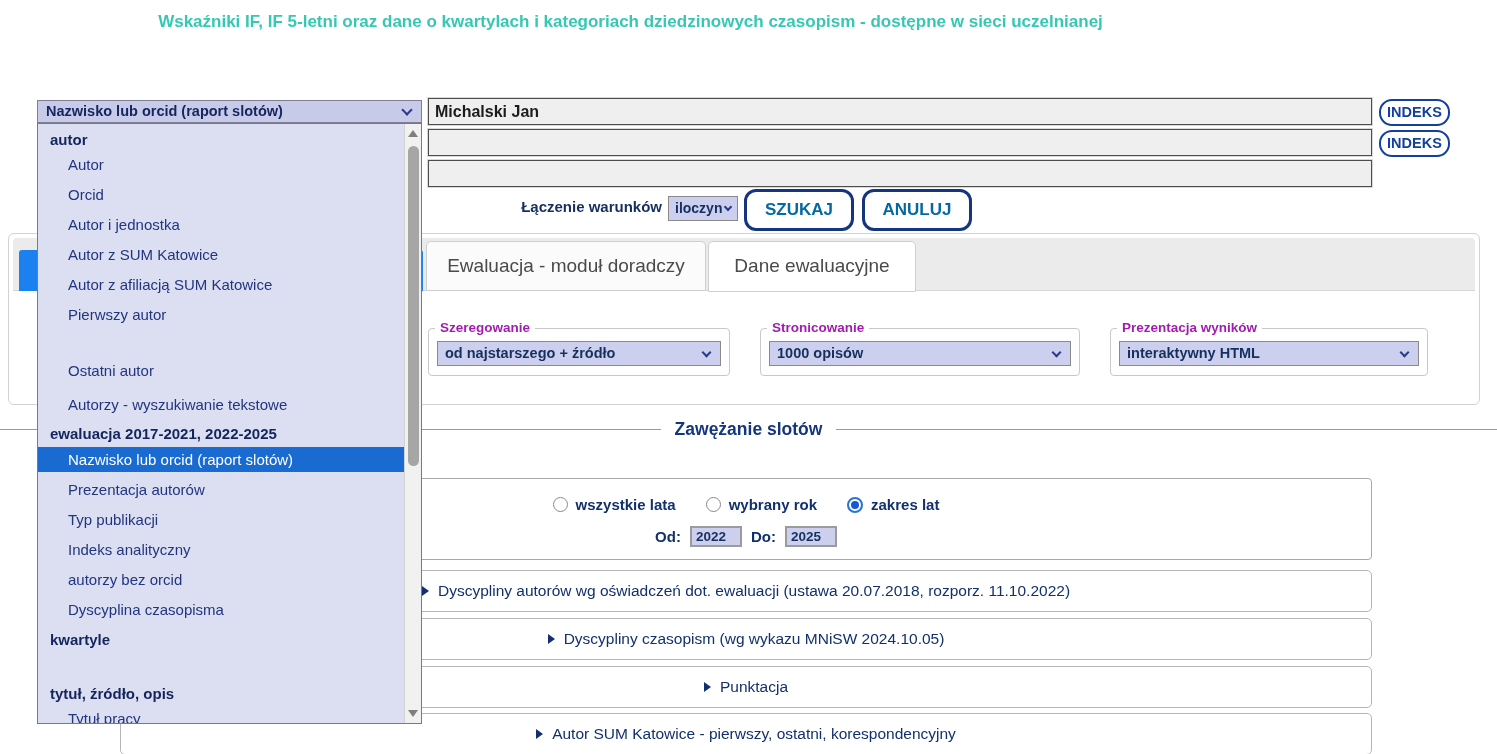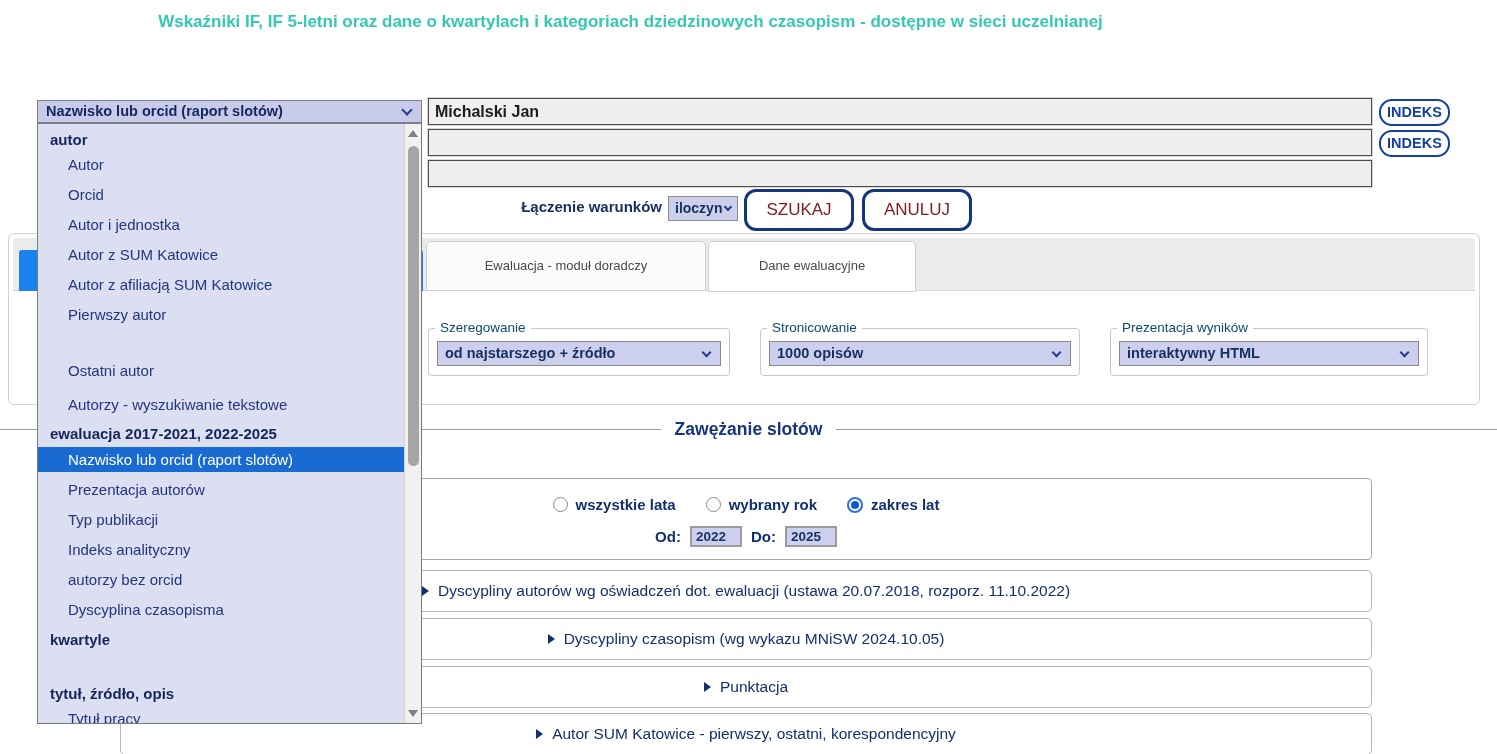--- a/index.html
+++ b/index.html
@@ -54,45 +54,45 @@
 
   
   #join-label { top:198px; left:480px; width:182px; text-align:right;
     color:#15305e; font-weight:bold; font-size:15px; }
   #join-select { top:196px; left:668px; width:70px; height:25px;
     background:#ccd0ee; border:1px solid #8a8a8a; color:#15305e;
     font-weight:bold; font-size:14px; line-height:23px; padding-left:6px; }
   #join-select .chev { right:6px; top:7px; width:6px; height:6px; }
   .big-btn { position:absolute; top:189px; width:110px; height:42px;
     background:#fff; border:3px solid #15357e; border-radius:12px;
-    color:#7f1d1d; font-weight:normal; font-size:17px; text-align:center;
+    color:#0369a1; font-weight:bold; font-size:17px; text-align:center;
     line-height:36px; cursor:pointer; }
   #szukaj-btn { left:744px; } #anuluj-btn { left:862px; }
 
   
   #tabs-box { top:233px; left:8px; width:1472px; height:172px;
     background:#fff; border:1px solid #d2d2d2; border-radius:6px; }
   #tab-strip { position:absolute; left:4px; top:4px; right:4px; height:53px;
     background:#ebebeb; border-bottom:1px solid #d6d6d6;
     border-radius:4px 4px 0 0; }
   #tab-active-blue { position:absolute; left:10px; top:16px; width:404px;
     height:41px; background:#1b80f0; border-radius:3px 3px 0 0; }
   .tab { position:absolute; top:7px; height:50px; background:#fbfbfb;
     border:1px solid #cfcfcf; border-radius:5px 5px 0 0; color:#4a4a4a;
-    font-size:13px; text-align:center; line-height:48px; cursor:pointer; }
+    font-size:19px; text-align:center; line-height:48px; cursor:pointer; }
   #tab-1 { left:417px; width:280px; }
   #tab-2 { left:699px; width:208px; height:51px; background:#ffffff; }
 
   
   .opt-fs { position:absolute; top:328px; height:48px; background:#fff;
     border:1px solid #c8c8c8; border-radius:4px; }
   #fs-1 { left:428px; width:302px; } #fs-2 { left:760px; width:320px; }
   #fs-3 { left:1110px; width:318px; }
   .opt-legend { position:absolute; top:-9px; left:6px; background:#fff;
-    padding:0 5px; color:#0c4a6e; font-weight:normal; font-size:13.5px; }
+    padding:0 5px; color:#a21caf; font-weight:bold; font-size:13.5px; }
   .opt-select { position:absolute; left:8px; right:8px; top:12px; height:25px;
     background:#ccd0ee; border:1px solid #8a8a8a; color:#15305e;
     font-weight:bold; font-size:14.5px; line-height:23px; padding-left:7px; }
   .opt-select .chev { top:7px; width:7px; height:7px; }
 
   
   #refine-heading { top:417px; left:0; width:1497px; height:24px;
     display:flex; align-items:center; }
   .hline { flex:1 1 auto; height:1px; background:#9a9a9a; }
   #refine-heading .txt { padding:0 14px; color:#15357e; font-weight:bold;

